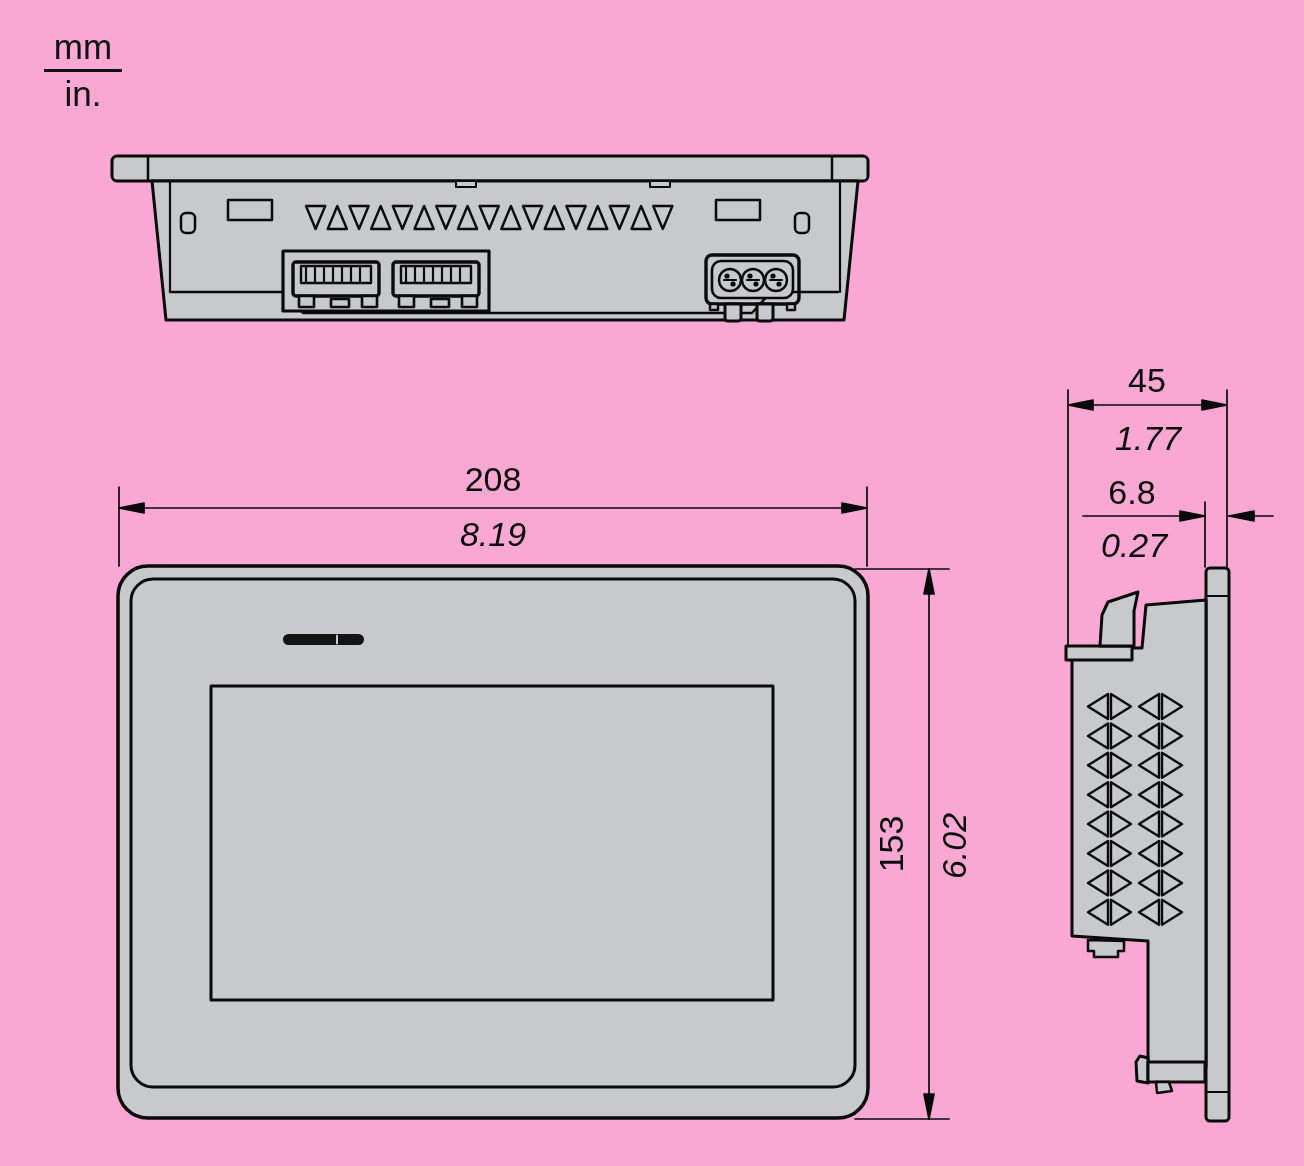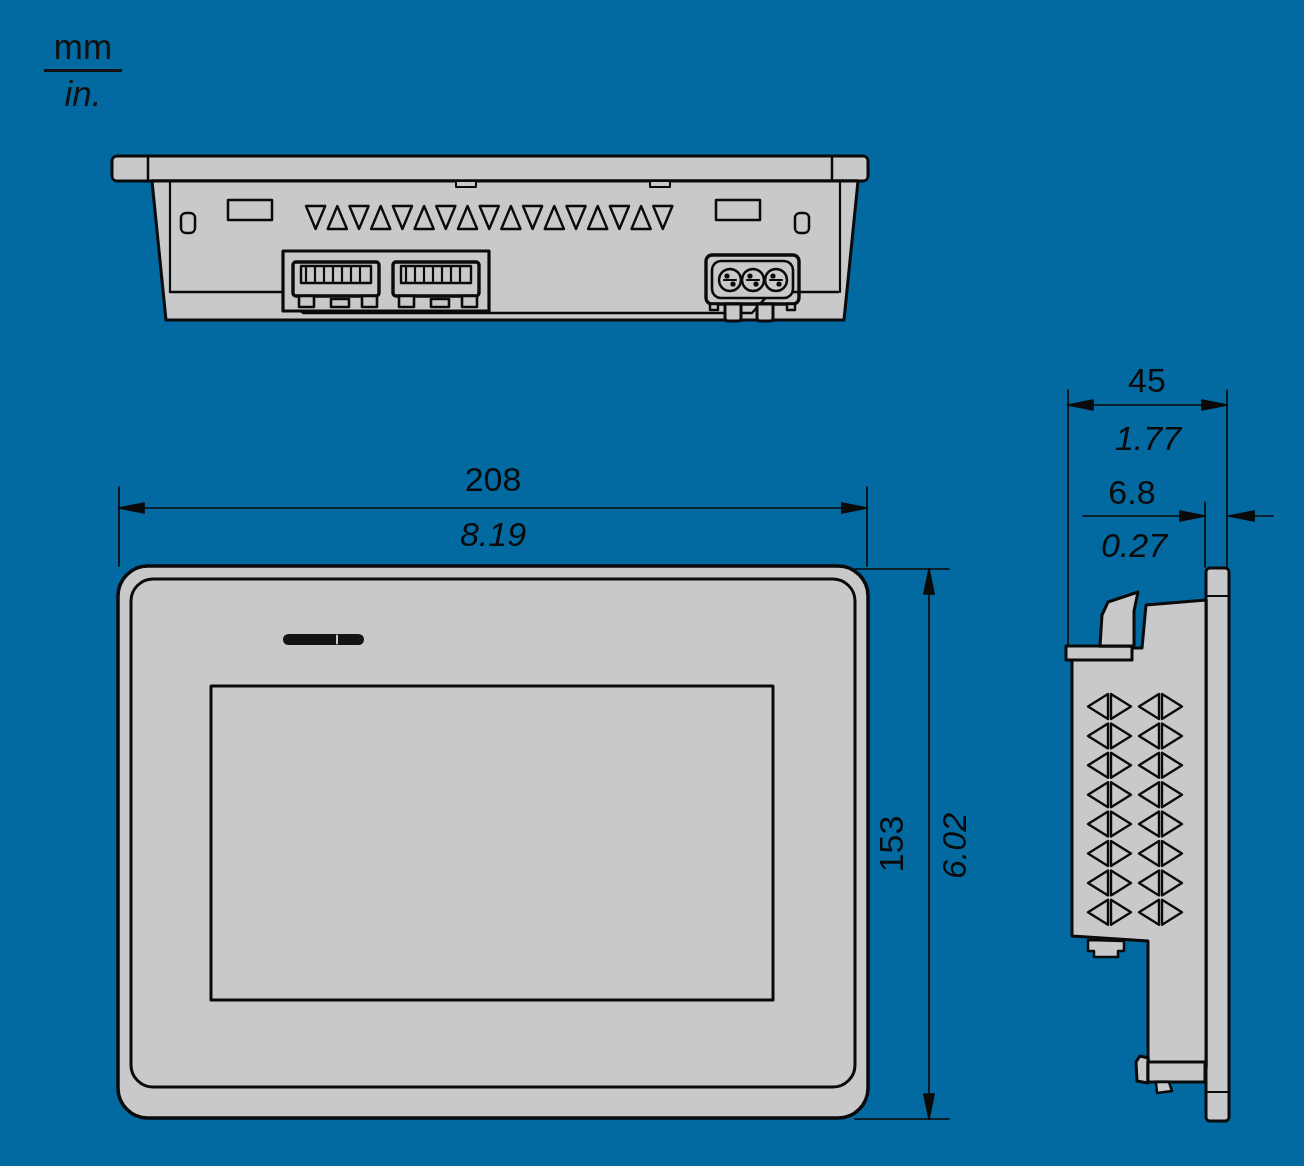--- a/index.html
+++ b/index.html
@@ -1,25 +1,25 @@
 <!DOCTYPE html>
 <html><head>
 <meta charset="utf-8">
 <style>
   html,body{margin:0;padding:0;background:#fff;}
   .canvas{
-    position:relative;width:1304px;height:1166px;background:#0369a1;
+    position:relative;width:1304px;height:1166px;background:#f9a8d4;
     font-family:"Liberation Sans",sans-serif;overflow:hidden;
   }
   .units{
     position:absolute;left:44px;top:28px;width:78px;text-align:center;color:#111;
   }
   .units .metric{font-size:35px;line-height:38px;}
   .units .rule{height:0;border-bottom:3px solid #111;margin:3px 0 2px 0;}
-  .units .imperial{font-size:35px;line-height:40px;font-style:italic;}
+  .units .imperial{font-size:35px;line-height:40px;}
   svg text{
     font-family:"Liberation Sans",sans-serif;
     fill:#0a0a0a;
   }
   .dim-mm{font-size:34px;}
   .dim-in{font-size:34px;font-style:italic;}
 </style>
 </head>
 <body>
 

